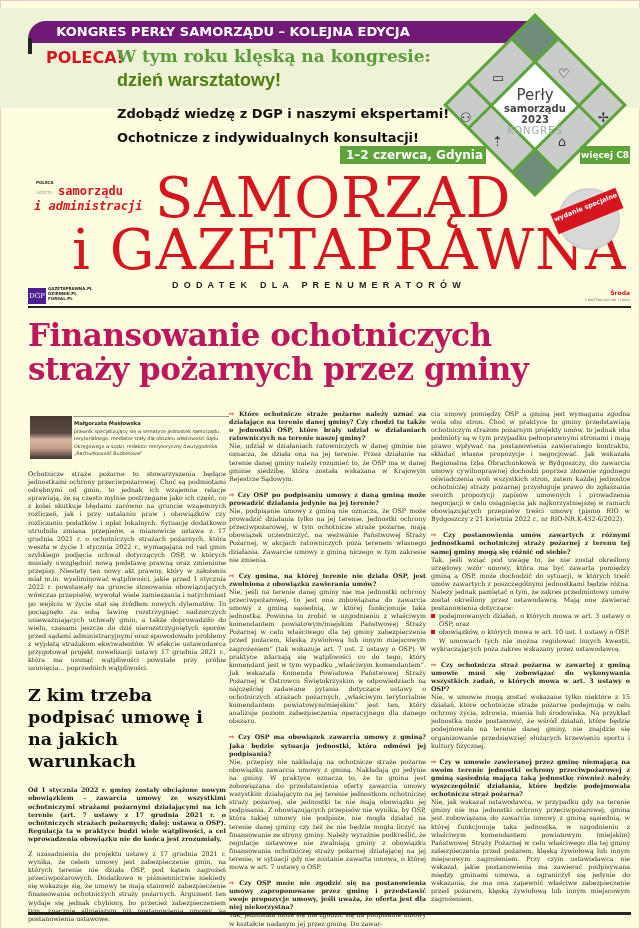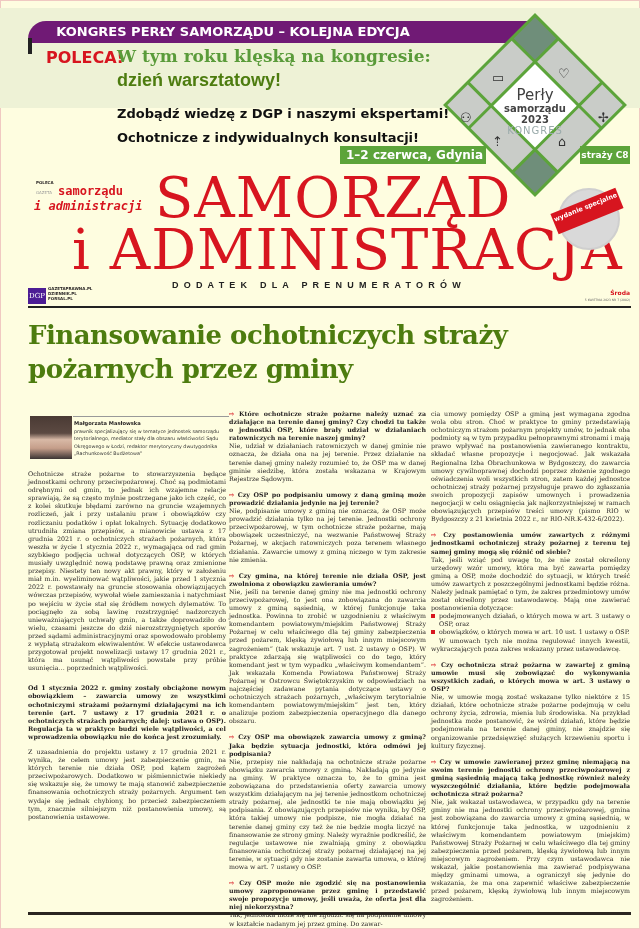--- a/index.html
+++ b/index.html
@@ -114,21 +114,21 @@
       position: absolute; left: 172px; top: 280px; font-family: Liberation Sans, sans-serif; font-weight: bold;
       font-size: 9px; letter-spacing: 5.2px; color: #222;
     }
     .day { position: absolute; right: 10px; top: 289px; font-family: "DejaVu Sans", sans-serif; font-weight: bold; font-size: 6px; color: #d7151f; text-align: right; width: 60px; }
     .issue { position: absolute; right: 10px; top: 298px; font-family: "DejaVu Sans", sans-serif; font-size: 3px; color: #666; text-align: right; width: 80px; }
     .mast-rule { position: absolute; left: 28px; top: 306px; width: 603px; height: 2px; background: #222; }
 
     
     .headline {
       position: absolute; left: 28px; top: 318px; width: 560px;
-      font-family: "DejaVu Serif", serif; font-weight: bold; font-size: 26px; line-height: 34px; color: #4d7c0f;
+      font-family: "DejaVu Serif", serif; font-weight: bold; font-size: 31px; line-height: 34px; color: #be185d;
       letter-spacing: -0.5px;
     }
 
     
     .author-photo {
       position: absolute; left: 30px; top: 416px; width: 42px; height: 43px;
       background: linear-gradient(180deg, #4a3a34 0%, #5c4a42 40%, #d8b9a6 55%, #c59e8a 75%, #3b3433 100%);
     }
     .author-rule { position: absolute; left: 73px; top: 416px; width: 156px; height: 1px; background: #999; }
     .author-name { position: absolute; left: 74px; top: 420px; font-family: "DejaVu Sans", sans-serif; font-weight: bold; font-size: 5.2px; }
@@ -184,28 +184,28 @@
   <span class="diamond-icon" style="left:52px;top:124px;">⇡</span>
   <span class="diamond-icon" style="left:118px;top:124px;">⌂</span>
   <div class="diamond-text">
     <div class="t1">Perły</div>
     <div class="t2">samorządu 2023</div>
     <div class="t3">KONGRES</div>
   </div>
 </div>
 
 <div class="date-strip">1–2 czerwca, Gdynia</div>
-<div class="more-strip">straży C8</div>
+<div class="more-strip">więcej C8</div>
 
 <div class="poleca">POLECA</div>
 <div class="gazeta-label">GAZETA</div>
 <div class="mini-brand1">samorządu</div>
 <div class="mini-brand2">i administracji</div>
 <div class="masthead-1">SAMORZĄD</div>
-<div class="masthead-2">i ADMINISTRACJA</div>
+<div class="masthead-2">i GAZETAPRAWNA</div>
 <div class="special-badge"></div>
 <div class="special-ribbon">wydanie specjalne</div>
 
 <div class="dgp-logo">DGP</div>
 <div class="dgp-links">
   <div>GAZETAPRAWNA.PL</div>
   <div>DZIENNIK.PL</div>
   <div>FORSAL.PL</div>
 </div>
 <div class="subtitle">DODATEK DLA PRENUMERATORÓW</div>
@@ -216,20 +216,21 @@
 <h1 class="headline" style="margin:0;">Finansowanie ochotniczych straży pożarnych przez gminy</h1>
 
 <div class="author-photo"></div>
 <div class="author-rule"></div>
 <div class="author-name">Małgorzata Masłowska</div>
 <div class="author-bio">prawnik specjalizujący się w tematyce jednostek samorządu terytorialnego, mediator stały dla obszaru właściwości Sądu Okręgowego w Łodzi, redaktor merytoryczny dwutygodnika „Rachunkowość Budżetowa”</div>
 
 <div class="col col1" style="top:470px;">
   <p class="body-text">Ochotnicze straże pożarne to stowarzyszenia będące jednostkami ochrony przeciwpożarowej. Choć są podmiotami odrębnymi od gmin, to jednak ich wzajemne relacje sprawiają, że są często mylnie postrzegane jako ich część, co z kolei skutkuje błędami zarówno na gruncie wzajemnych rozliczeń, jak i przy ustalaniu praw i obowiązków czy rozliczaniu podatków i opłat lokalnych. Sytuację dodatkowo utrudniła zmiana przepisów, a mianowicie ustawa z 17 grudnia 2021 r. o ochotniczych strażach pożarnych, która weszła w życie 1 stycznia 2022 r., wymagająca od rad gmin szybkiego podjęcia uchwał dotyczących OSP, w których musiały uwzględnić nową podstawę prawną oraz zmienione przepisy. Niestety ten nowy akt prawny, który w założeniu miał m.in. wyeliminować wątpliwości, jakie przed 1 stycznia 2022 r. powstawały na gruncie stosowania obowiązujących wówczas przepisów, wywołał wiele zamieszania i natychmiast po wejściu w życie stał się źródłem nowych dylematów. To pociągnęło za sobą lawinę rozstrzygnięć nadzorczych unieważniających uchwały gmin, a także doprowadziło do wielu, czasami jeszcze do dziś nierozstrzygniętych sporów przed sądami administracyjnymi oraz spowodowało problemy z wypłatą strażakom ekwiwalentów. W efekcie ustawodawca przygotował projekt nowelizacji ustawy 17 grudnia 2021 r., która ma usunąć wątpliwości powstałe przy próbie usunięcia… poprzednich wątpliwości.</p>
   <div style="height:12px;"></div>
+  <h2 class="sub-headline" style="margin:0 0 14px 0;">Z kim trzeba podpisać umowę i na jakich warunkach</h2>
   <p class="lead-text">Od 1 stycznia 2022 r. gminy zostały obciążone nowym obowiązkiem – zawarcia umowy ze wszystkimi ochotniczymi strażami pożarnymi działającymi na ich terenie (art. 7 ustawy z 17 grudnia 2021 r. o ochotniczych strażach pożarnych; dalej: ustawa o OSP). Regulacja ta w praktyce budzi wiele wątpliwości, a cel wprowadzenia obowiązku nie do końca jest zrozumiały.</p>
   <div style="height:7px;"></div>
   <p class="body-text">Z uzasadnienia do projektu ustawy z 17 grudnia 2021 r. wynika, że celem umowy jest zabezpieczenie gmin, na których terenie nie działa OSP, pod kątem zagrożeń przeciwpożarowych. Dodatkowo w piśmiennictwie niekiedy się wskazuje się, że umowy te mają stanowić zabezpieczenie finansowania ochotniczych straży pożarnych. Argument ten wydaje się jednak chybiony, bo przecież zabezpieczeniem tym, znacznie silniejszym niż postanowienia umowy, są postanowienia ustawowe.</p>
 </div>
 
 <div class="col col2" style="top:410px;">
   <div class="qa">
     <p class="q"><span class="arrow">⇨</span> <span>Które ochotnicze straże pożarne należy uznać za działające na terenie danej gminy? Czy chodzi tu także o jednostki OSP, które brały udział w działaniach ratowniczych na terenie naszej gminy?</span></p>
     <p class="a">Nie, udział w działaniach ratowniczych w danej gminie nie oznacza, że działa ona na jej terenie. Przez działanie na terenie danej gminy należy rozumieć to, że OSP ma w danej gminie siedzibę, która została wskazana w Krajowym Rejestrze Sądowym.</p>
   </div>

